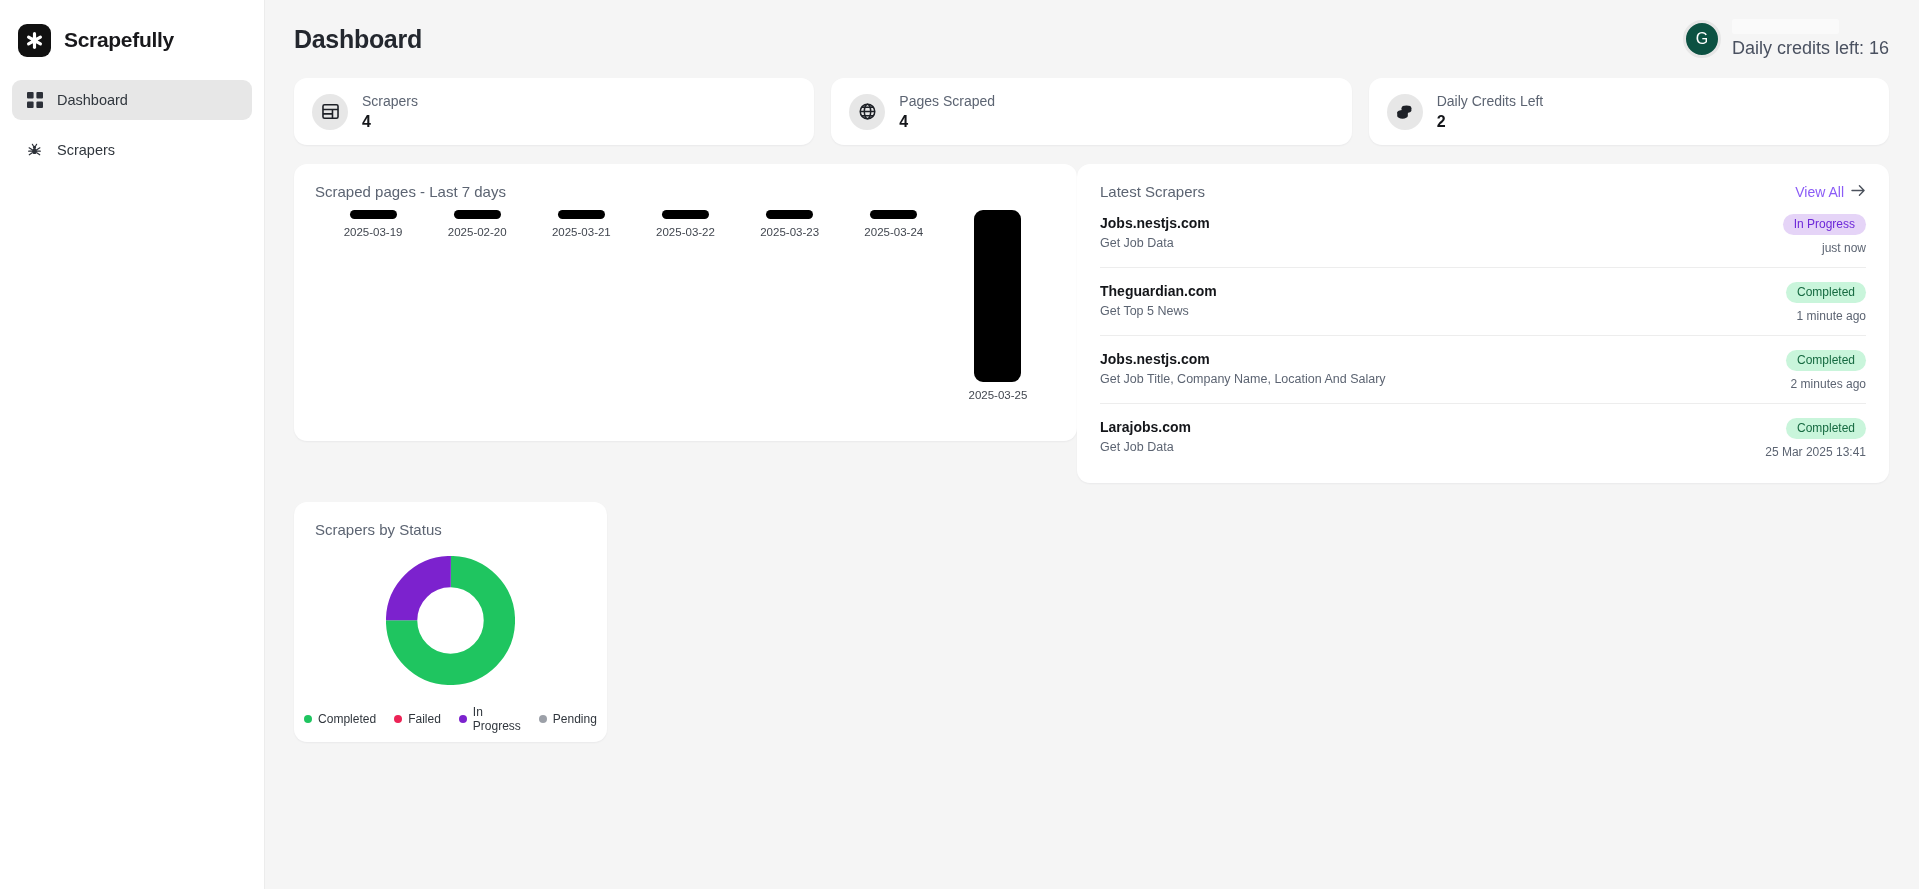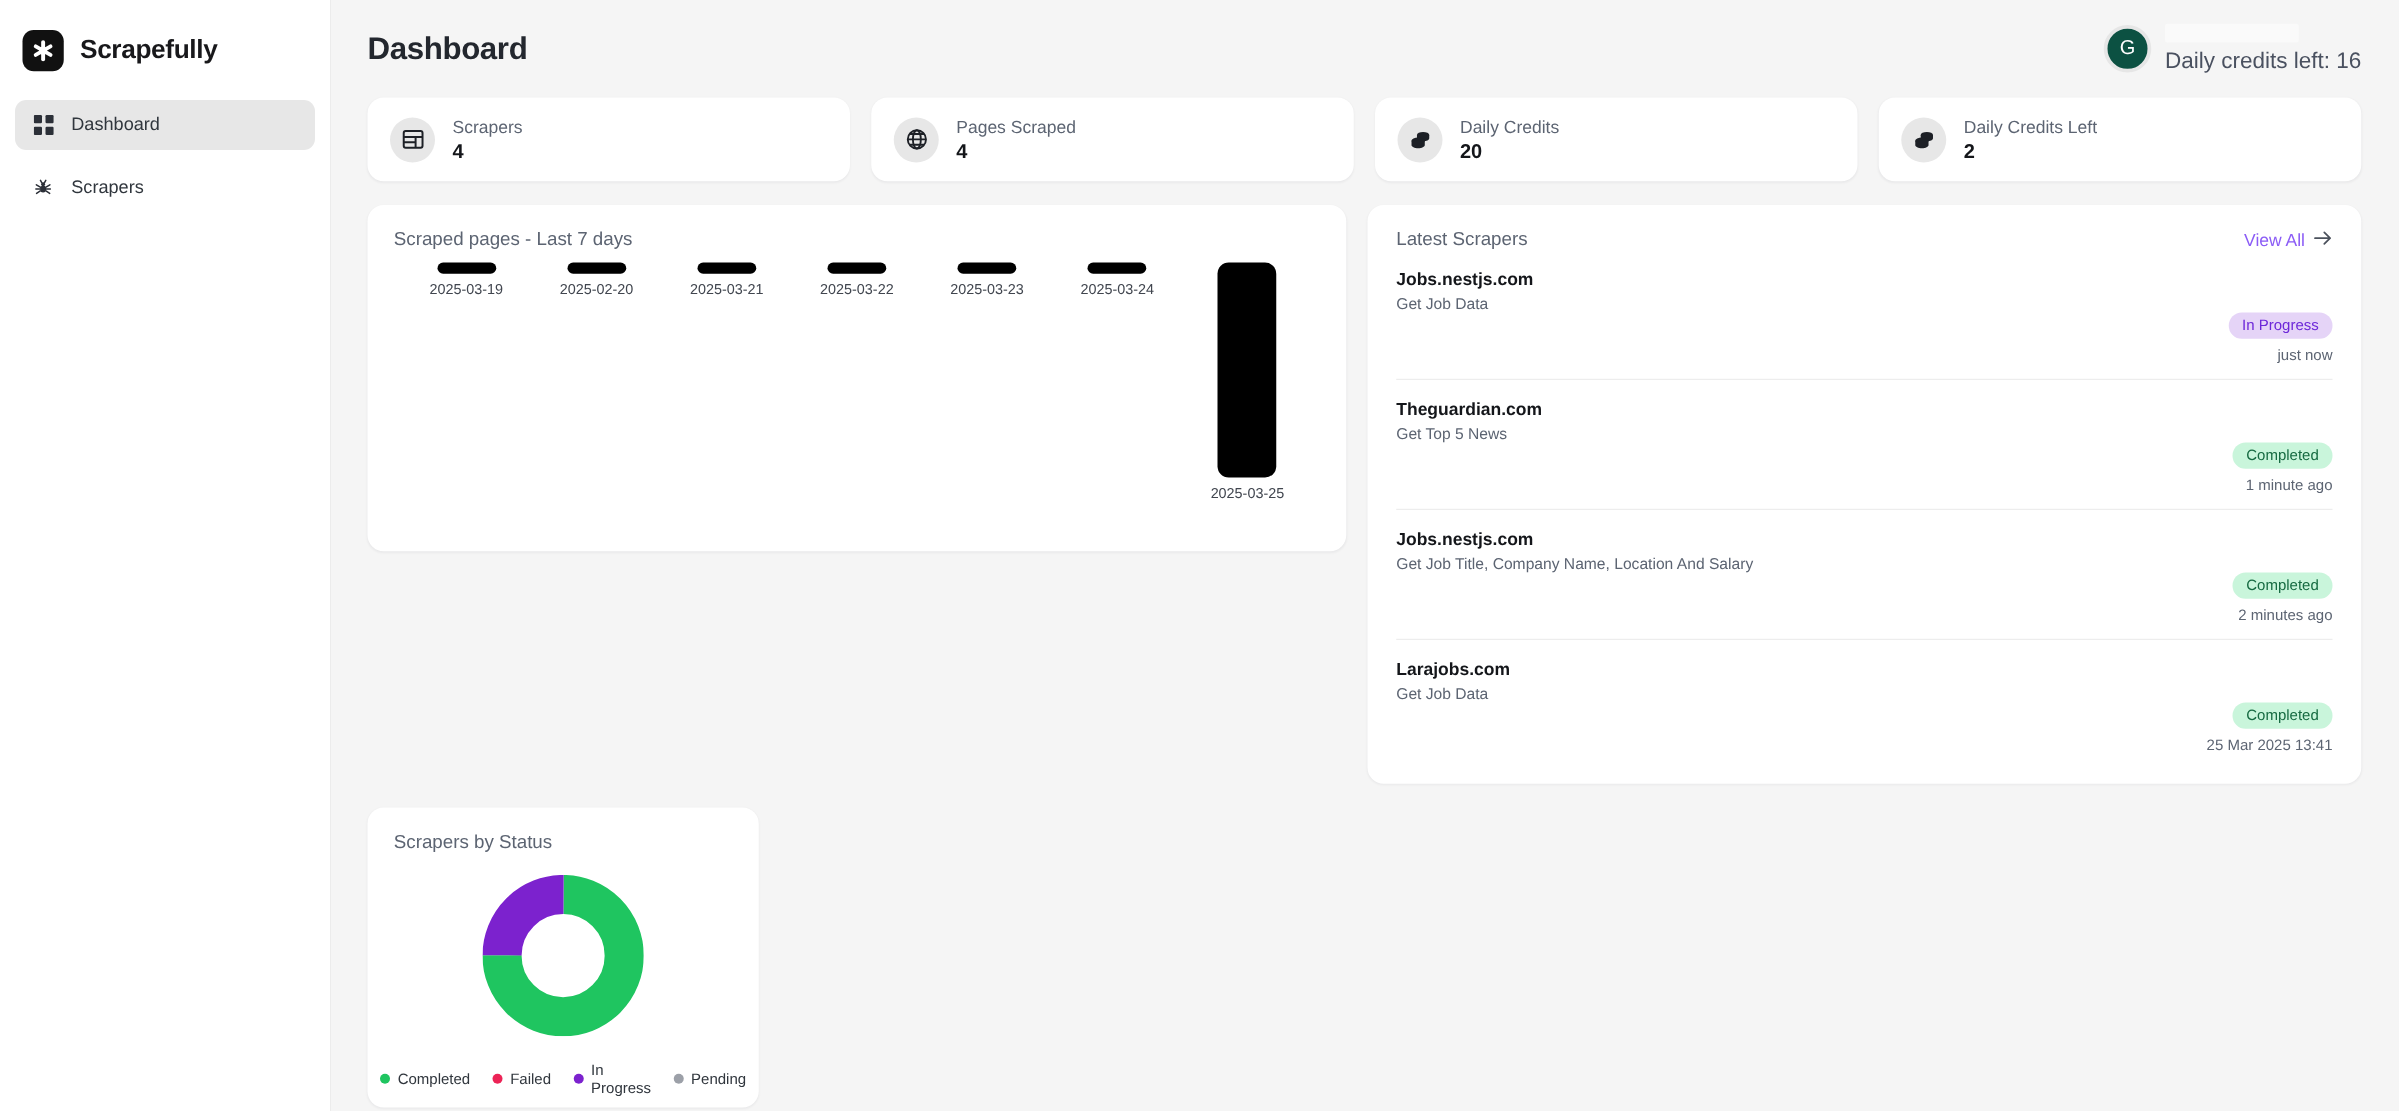--- a/index.html
+++ b/index.html
@@ -79,41 +79,41 @@
   .stat-ico-wrap {
     width: 36px; height: 36px; border-radius: 50%;
     background: #e7e7e7;
     display: flex; align-items: center; justify-content: center;
     flex: 0 0 36px;
   }
   .stat-label { font-size: 14px; color: #5c6472; line-height: 18px; }
   .stat-value { font-size: 16px; font-weight: bold; color: #14161a; line-height: 21px; margin-top: 1px; }
 
   
-  .row { display: flex; gap: 17px; margin-top: 19px; align-items: flex-start; }
+  .row { display: flex; margin-top: 19px; align-items: flex-start; }
   .panel {
     background: #ffffff; border-radius: 13px;
     box-shadow: 0 1px 2px rgba(16,24,40,0.05);
   }
   .panel-title { font-size: 15px; color: #5c6472; }
 
   .chart-panel { width: 783px; height: 277px; padding: 19px 21px 0 21px; flex: 0 0 783px; }
   .bars-area { position: relative; height: 196px; margin-top: 10px; }
   .bars { display: flex; align-items: flex-start; height: 185px; padding: 0 6px; }
   .bar-col { flex: 1 1 0; display: flex; flex-direction: column; align-items: center; }
   .bar { width: 47px; background: #000000; border-radius: 9px; }
   .bar-label { font-size: 11.5px; color: #41464f; margin-top: 7px; white-space: nowrap; }
 
   .list-panel { flex: 1 1 auto; min-height: 277px; padding: 19px 23px 12px 23px; }
   .list-head { display: flex; align-items: center; }
   .view-all {
     margin-left: auto; display: flex; align-items: flex-start; gap: 7px;
     font-size: 14px; color: #8b5cf6; cursor: pointer;
   }
-  .scraper-row { padding: 14px 0 12px 0; display: flex; align-items: flex-start; border-bottom: 1px solid #ededed; flex-direction: column; }
+  .scraper-row { padding: 14px 0 12px 0; display: flex; align-items: flex-start; border-bottom: 1px solid #ededed; }
   .scraper-row:last-child { border-bottom: none; }
   .scraper-name { font-size: 14px; font-weight: bold; color: #14161a; line-height: 19px; }
   .scraper-desc { font-size: 12.5px; color: #5c6472; margin-top: 3px; }
   .scraper-meta { margin-left: auto; text-align: right; }
   .badge {
     display: inline-block; padding: 3px 11px; border-radius: 11px;
     font-size: 12px; line-height: 15px;
   }
   .badge-completed { background: #c9f5db; color: #166a41; }
   .badge-inprogress { background: #e5d4f7; color: #6d28d9; }
@@ -211,34 +211,20 @@
               <ellipse cx="12" cy="12" rx="4" ry="9.2"></ellipse>
               <path d="M3 12 H21 M4.6 6.6 H19.4 M4.6 17.4 H19.4"></path>
             </svg>
           </div>
           <div>
             <div class="stat-label">Pages Scraped</div>
             <div class="stat-value">4</div>
           </div>
         </div>
 
-        <div class="stat-card">
-          <div class="stat-ico-wrap">
-            <svg width="19" height="19" viewBox="0 0 24 24" fill="#1d2026" aria-hidden="true">
-              <ellipse cx="14.5" cy="7.6" rx="6.2" ry="3.1"></ellipse>
-              <path d="M8.3 7.6 v3.2 c0 1.7 2.8 3.1 6.2 3.1 s6.2-1.4 6.2-3.1 V7.6"></path>
-              <ellipse cx="9.5" cy="13.4" rx="6.7" ry="3.3"></ellipse>
-              <path d="M2.8 13.4 v4.3 c0 1.8 3 3.3 6.7 3.3 s6.7-1.5 6.7-3.3 v-4.3"></path>
-            </svg>
-          </div>
-          <div>
-            <div class="stat-label">Daily Credits</div>
-            <div class="stat-value">20</div>
-          </div>
-        </div>
 
         <div class="stat-card">
           <div class="stat-ico-wrap">
             <svg width="19" height="19" viewBox="0 0 24 24" fill="#1d2026" aria-hidden="true">
               <ellipse cx="14.5" cy="7.6" rx="6.2" ry="3.1"></ellipse>
               <path d="M8.3 7.6 v3.2 c0 1.7 2.8 3.1 6.2 3.1 s6.2-1.4 6.2-3.1 V7.6"></path>
               <ellipse cx="9.5" cy="13.4" rx="6.7" ry="3.3"></ellipse>
               <path d="M2.8 13.4 v4.3 c0 1.8 3 3.3 6.7 3.3 s6.7-1.5 6.7-3.3 v-4.3"></path>
             </svg>
           </div>

